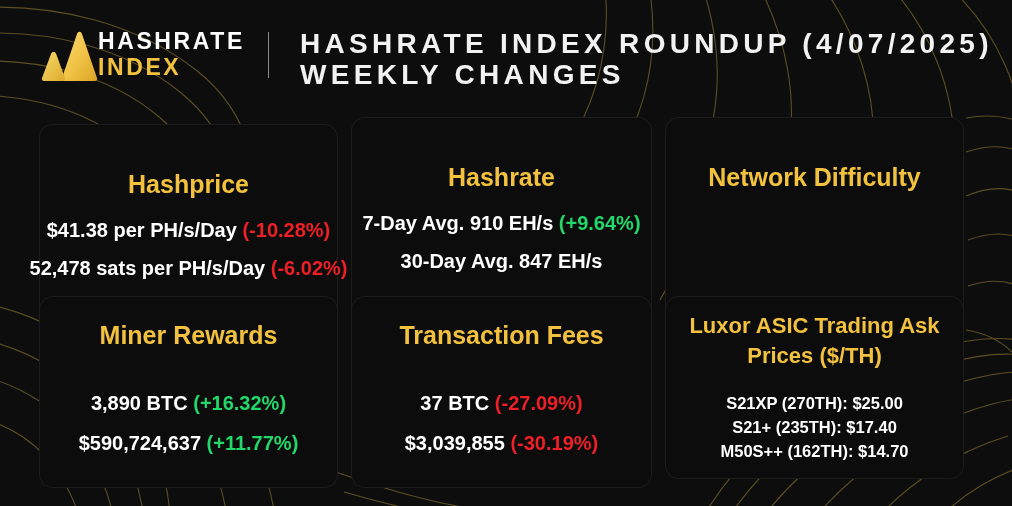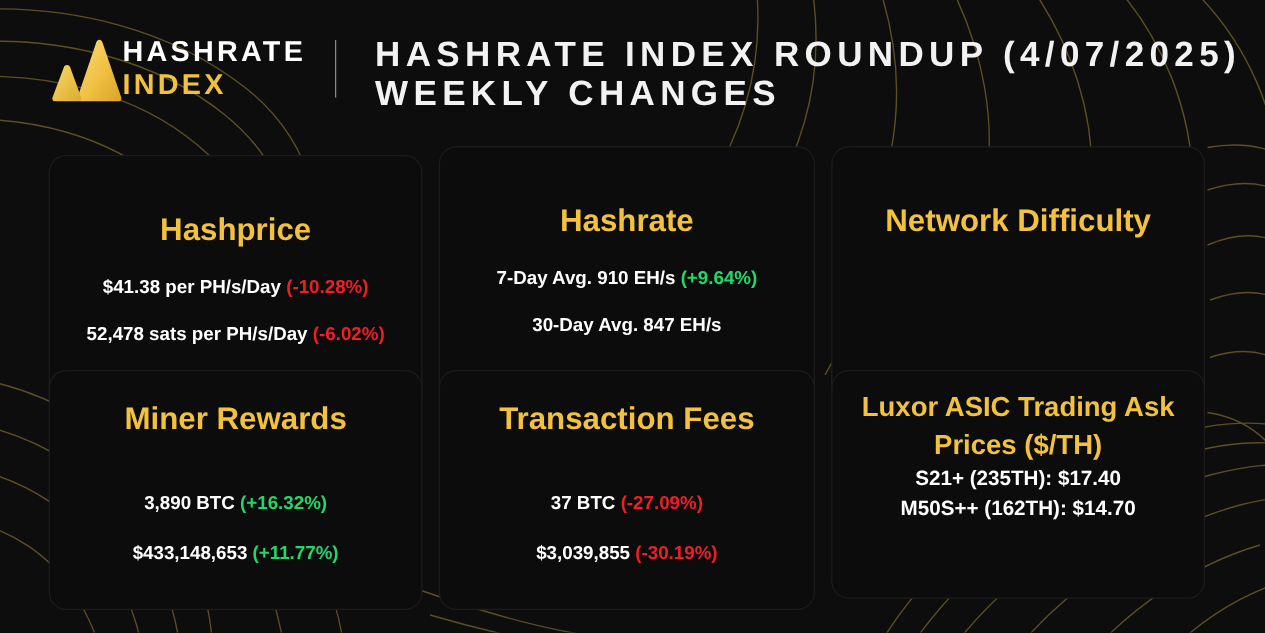--- a/index.html
+++ b/index.html
@@ -34,21 +34,21 @@
   .c4{left:40px;  top:297px; width:297px;height:167px;}
   .c5{left:352px; top:297px; width:299px;height:167px;}
   .c6{left:666px; top:297px; width:297px;height:167px;}
 
   .card-title{
     color:#f2c13d;font-weight:bold;font-size:25px;line-height:30px;
     text-align:center;white-space:nowrap;
   }
   .card-title.two-line{white-space:normal;font-size:22px;line-height:30px;}
   .stat{
-    color:#ffffff;font-weight:bold;font-size:15px;line-height:22px;
+    color:#ffffff;font-weight:bold;font-size:20px;line-height:22px;
     text-align:center;white-space:nowrap;
   }
   .stat.small{font-size:16.5px;line-height:24px;}
   .up{color:#22d86a;}
   .down{color:#ee1f26;}
   .warn{color:#fef9c3;margin-top:28px;}
 </style>
 </head>
 <body>
 
@@ -160,39 +160,42 @@
     </div>
   </div>
 
   <div class="card c4" style="padding-top:23px;">
     <div class="card-title">Miner Rewards</div>
     <div class="stat" style="margin-top:42px;">
       <span>3,890 BTC</span>
       <span class="up"> (+16.32%)</span>
     </div>
     <div class="stat" style="margin-top:18px;">
-      <span>$433,148,653</span>
+      <span>$590,724,637</span>
       <span class="up"> (+11.77%)</span>
     </div>
   </div>
 
   <div class="card c5" style="padding-top:23px;">
     <div class="card-title">Transaction Fees</div>
     <div class="stat" style="margin-top:42px;">
       <span>37 BTC</span>
       <span class="down"> (-27.09%)</span>
     </div>
     <div class="stat" style="margin-top:18px;">
       <span>$3,039,855</span>
       <span class="down"> (-30.19%)</span>
     </div>
   </div>
 
   <div class="card c6" style="padding-top:14px;">
     <div class="card-title two-line" style="width:252px;">Luxor ASIC Trading Ask Prices ($/TH)</div>
+    <div class="stat small" style="margin-top:20px;">
+      <span>S21XP (270TH): $25.00</span>
+    </div>
     <div class="stat small">
       <span>S21+ (235TH): $17.40</span>
     </div>
     <div class="stat small">
       <span>M50S++ (162TH): $14.70</span>
     </div>
   </div>
 
 </div>
 

